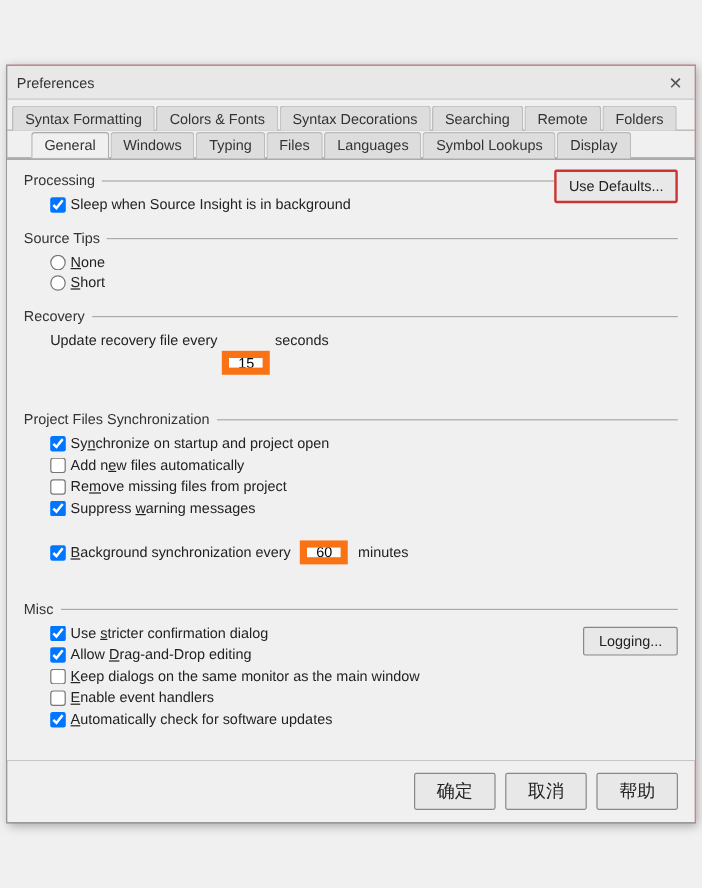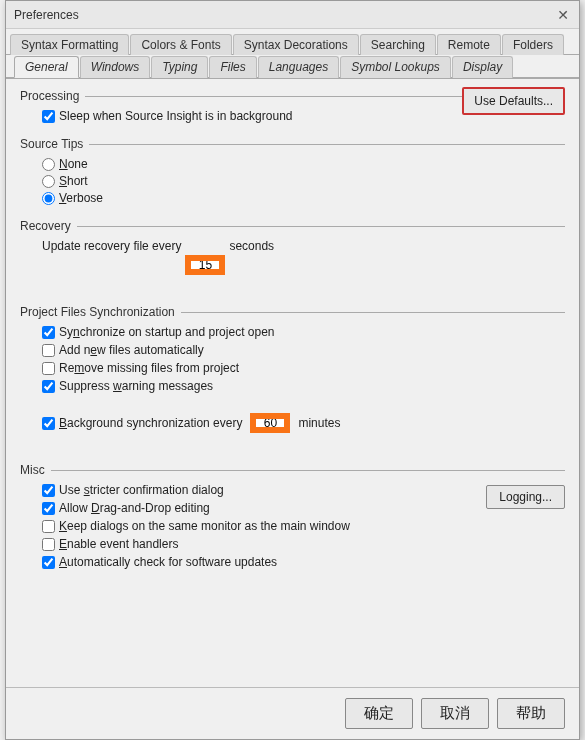--- a/index.html
+++ b/index.html
@@ -8,21 +8,21 @@
       font-size: 12px;
       background: #f0f0f0;
       width: 585px;
       height: 740px;
       display: flex;
       align-items: center;
       justify-content: center;
     }
     .window {
       width: 575px;
-      height: 740px;
+      height: 632px;
       background: #b91c1c;
       border: 1px solid #999;
       box-shadow: 2px 2px 8px rgba(0,0,0,0.3);
       display: flex;
       flex-direction: column;
     }
     .title-bar {
       background: #e8e8e8;
       border-bottom: 1px solid #ccc;
       padding: 6px 8px;
@@ -52,22 +52,21 @@
       display: flex;
       background: #f0f0f0;
       border-bottom: 1px solid #aaa;
       padding: 0 4px;
       padding-top: 4px;
     }
     .tab-bar-bottom {
       display: flex;
       background: #f0f0f0;
       border-bottom: 2px solid #aaa;
-      padding: 0 8px;
-      font-style: italic;
+      padding: 0 20px;
     }
     .tab {
       padding: 3px 10px;
       font-size: 12px;
       cursor: pointer;
       border: 1px solid transparent;
       border-bottom: none;
       margin-right: 1px;
       background: #ddd;
       border-color: #bbb;
@@ -258,24 +257,20 @@
       </div>
       <div class="indent">
         <label class="radio-label">
           <input type="radio" name="source_tips" style="">
           <span><span class="underline">N</span>one</span>
         </label>
         <label class="radio-label">
           <input type="radio" name="source_tips" style="">
           <span><span class="underline">S</span>hort</span>
         </label>
-        <label class="radio-label">
-          <input type="radio" name="source_tips" checked="" style="">
-          <span><span class="underline">V</span>erbose</span>
-        </label>
       </div>
     </div>
 
     <div class="section">
       <div class="section-title">
         <span>Recovery</span>
       </div>
       <div class="recovery-row indent">
         <span>Update recovery file every</span>
         <input type="text" class="small-input" value="15" style="">

